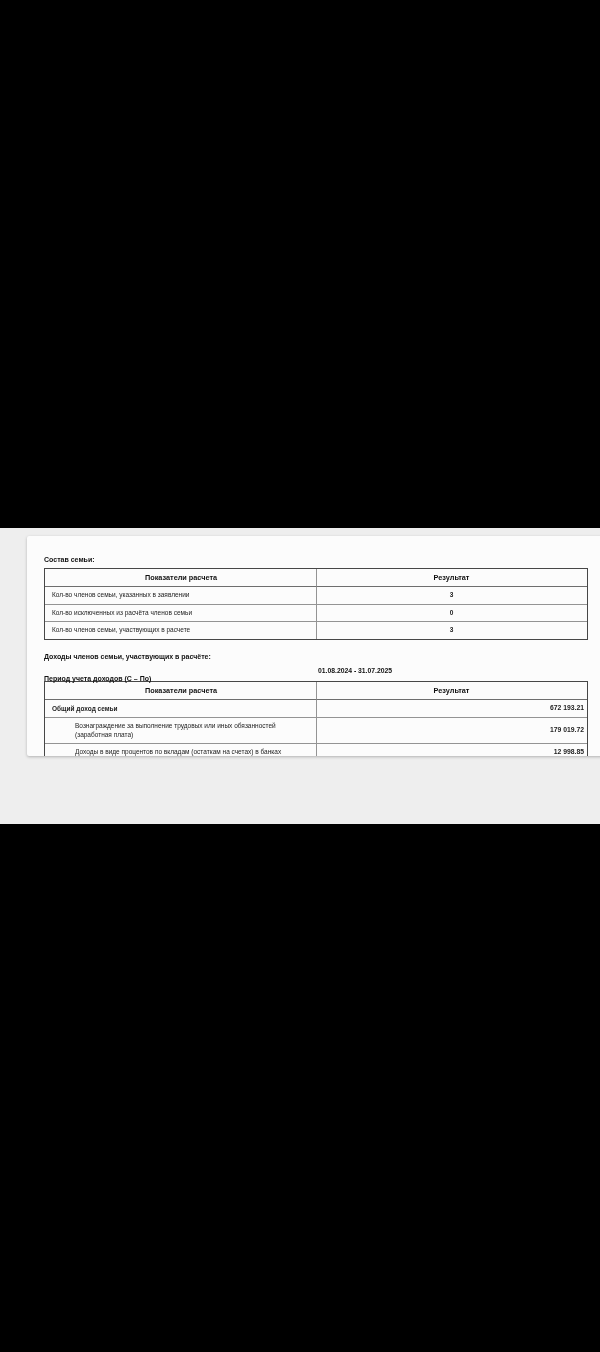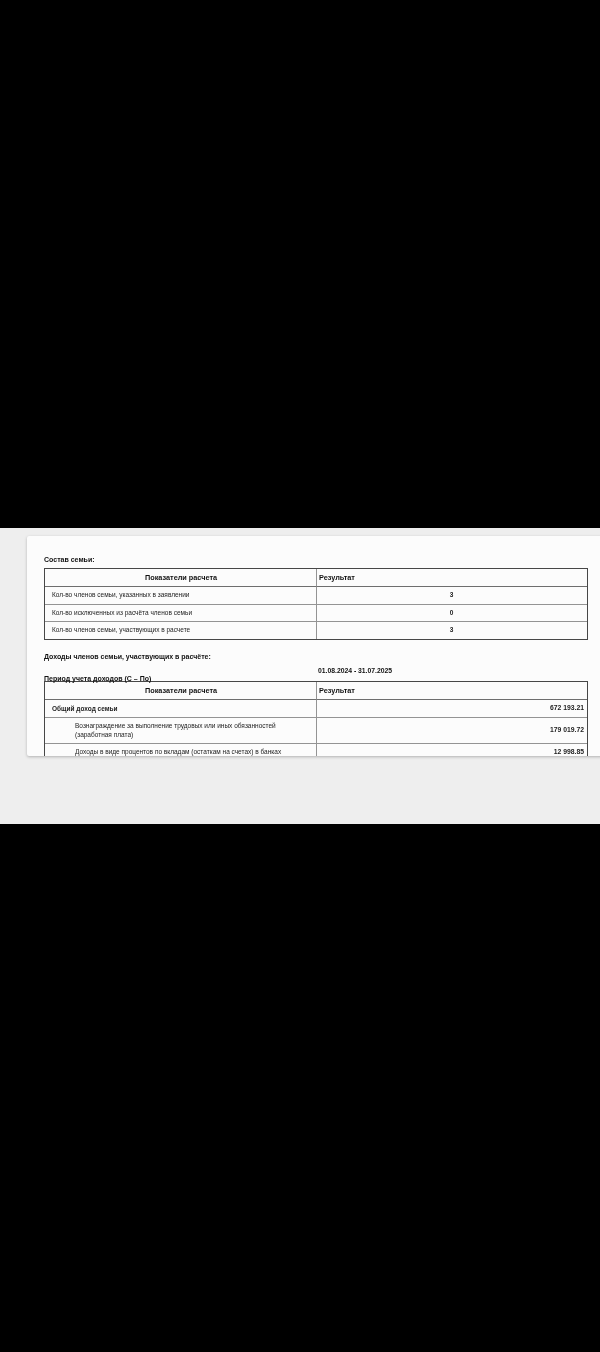--- a/index.html
+++ b/index.html
@@ -71,21 +71,21 @@
     border-collapse: separate;
     border-spacing: 0;
     border: 1px solid #474747;
     margin-top: 4px;
     table-layout: fixed;
   }
   .tbl th {
     font-size: 7.3px;
     font-weight: bold;
     color: #111111;
-    text-align: left;
+    text-align: center;
     padding: 3px 2px;
     border-bottom: 1px solid #6e6e6e;
   }
   .tbl td {
     font-size: 6.5px;
     color: #1c1c1c;
     border-bottom: 1px solid #949494;
     vertical-align: middle;
     line-height: 1.3;
   }

